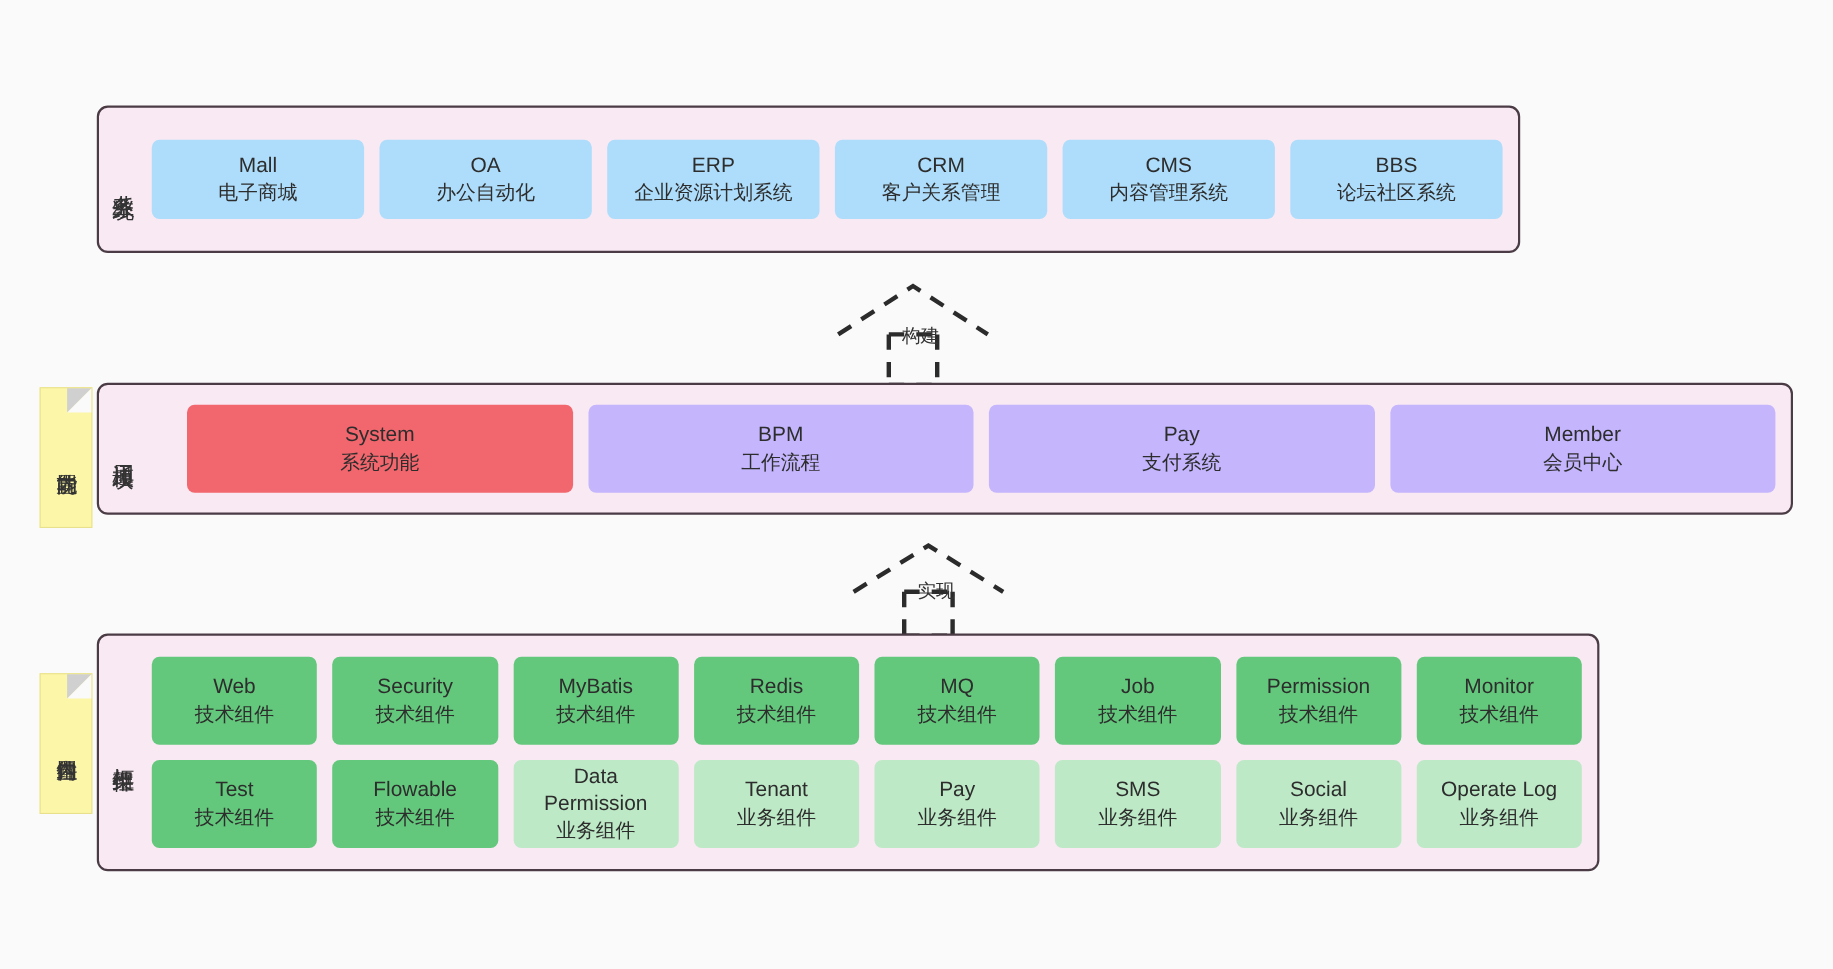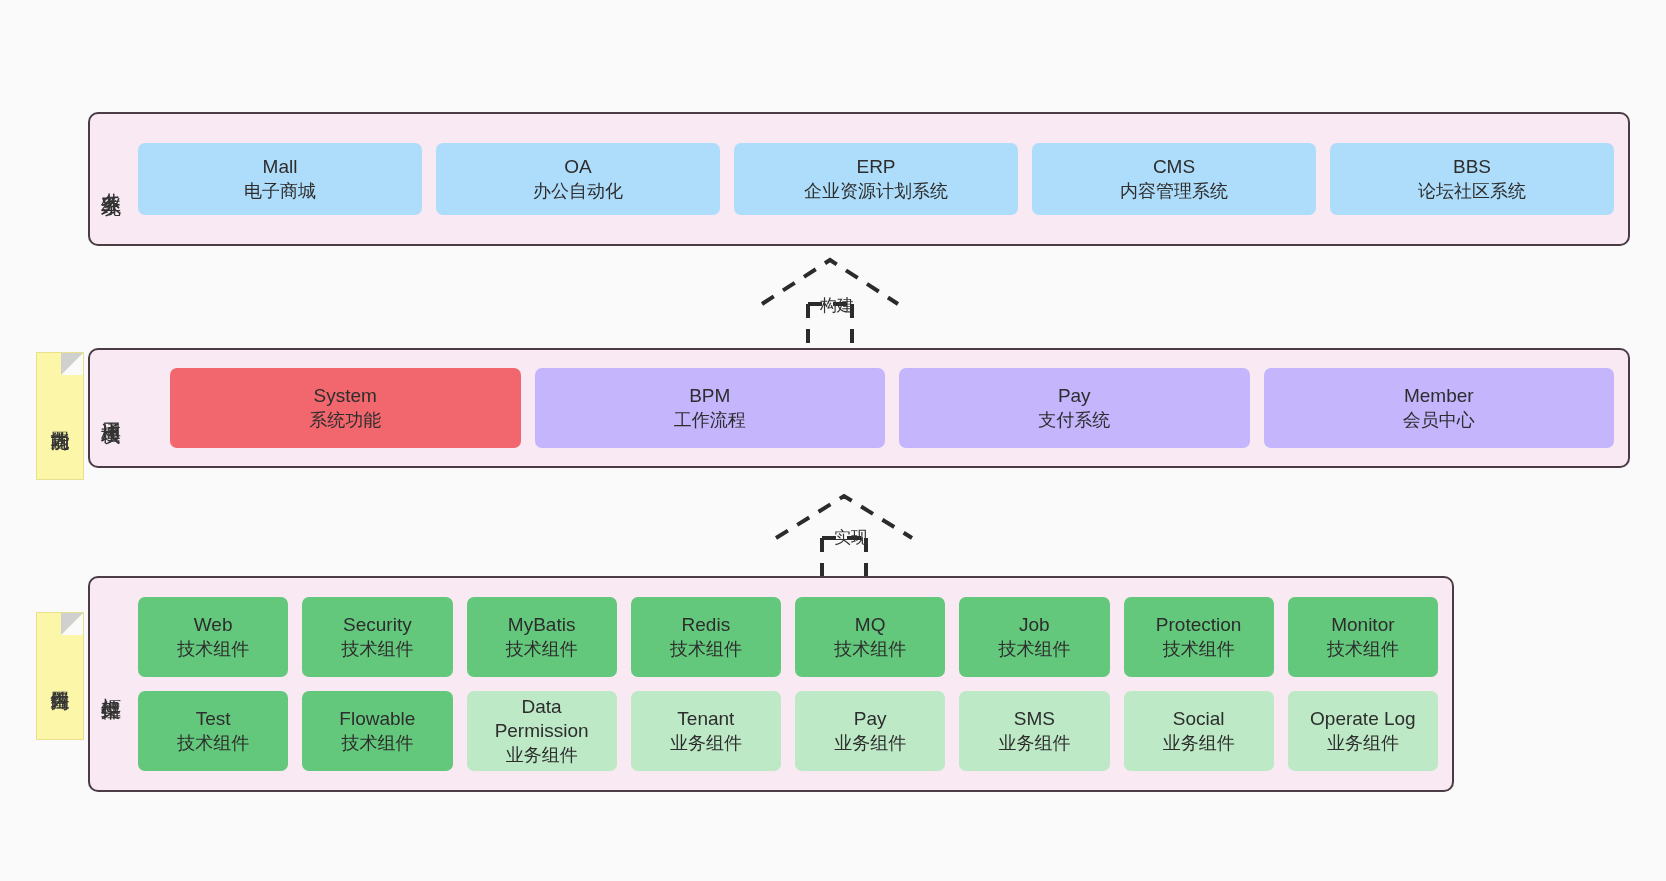--- a/index.html
+++ b/index.html
@@ -66,21 +66,21 @@
   .cell .t2{font-size:18px;color:#2d2d2d;}
 
   
   .fill-blue{background:#aeddfb;}
   .fill-red{background:#f2676e;}
   .fill-pink{background:#c4b5fd;}
   .fill-green{background:#63c87c;}
   .fill-lgreen{background:#bde9c6;}
 
   
-  #band-business{left:88px;top:112px;width:1542px;height:134px;}
+  #band-business{left:88px;top:96px;width:1294px;height:134px;}
   #band-business .cell{height:72px;}
 
   #band-modules{left:88px;top:348px;width:1542px;height:120px;gap:32px;}
   #band-modules .cell{height:80px;}
 
   #band-framework{left:88px;top:576px;width:1366px;height:216px;}
   #band-framework .cell{height:80px;}
 
   
   .note{
@@ -151,20 +151,24 @@
         </div>
         <div class="cell fill-blue">
           <span class="t1">OA</span>
           <span class="t2">办公自动化</span>
         </div>
         <div class="cell fill-blue">
           <span class="t1">ERP</span>
           <span class="t2">企业资源计划系统</span>
         </div>
         <div class="cell fill-blue">
+          <span class="t1">CRM</span>
+          <span class="t2">客户关系管理</span>
+        </div>
+        <div class="cell fill-blue">
           <span class="t1">CMS</span>
           <span class="t2">内容管理系统</span>
         </div>
         <div class="cell fill-blue">
           <span class="t1">BBS</span>
           <span class="t2">论坛社区系统</span>
         </div>
       </div>
     </div>
   </div>
@@ -246,21 +250,21 @@
         </div>
         <div class="cell fill-green">
           <span class="t1">MQ</span>
           <span class="t2">技术组件</span>
         </div>
         <div class="cell fill-green">
           <span class="t1">Job</span>
           <span class="t2">技术组件</span>
         </div>
         <div class="cell fill-green">
-          <span class="t1">Protection</span>
+          <span class="t1">Permission</span>
           <span class="t2">技术组件</span>
         </div>
         <div class="cell fill-green">
           <span class="t1">Monitor</span>
           <span class="t2">技术组件</span>
         </div>
       </div>
 
       <div class="row">
         <div class="cell fill-green">

